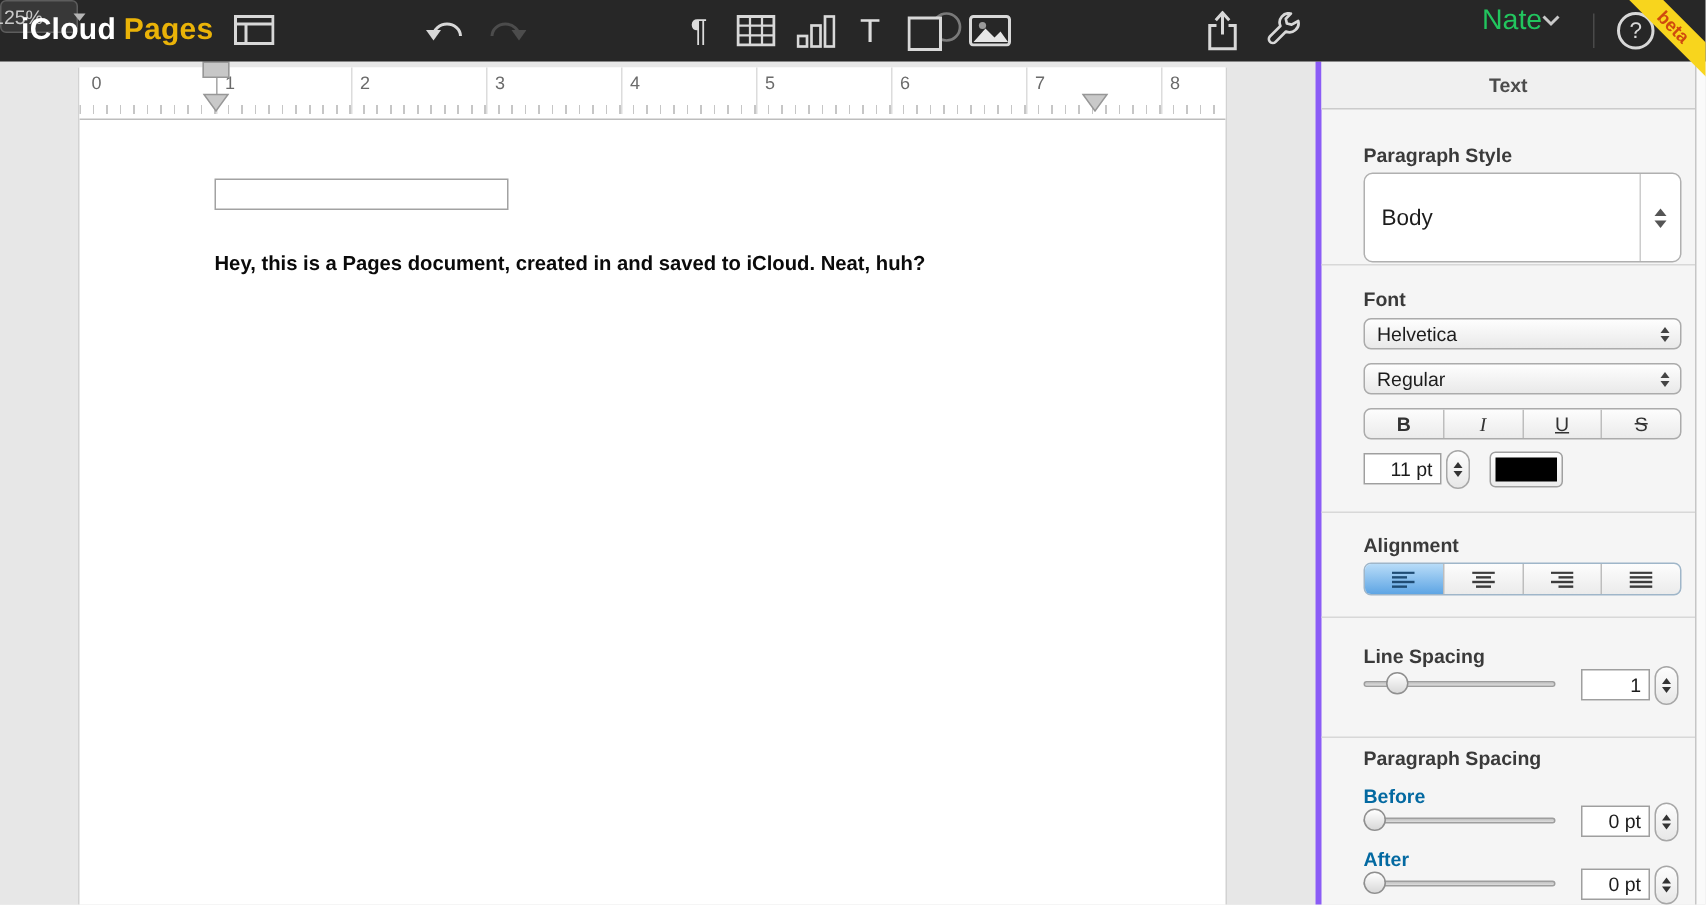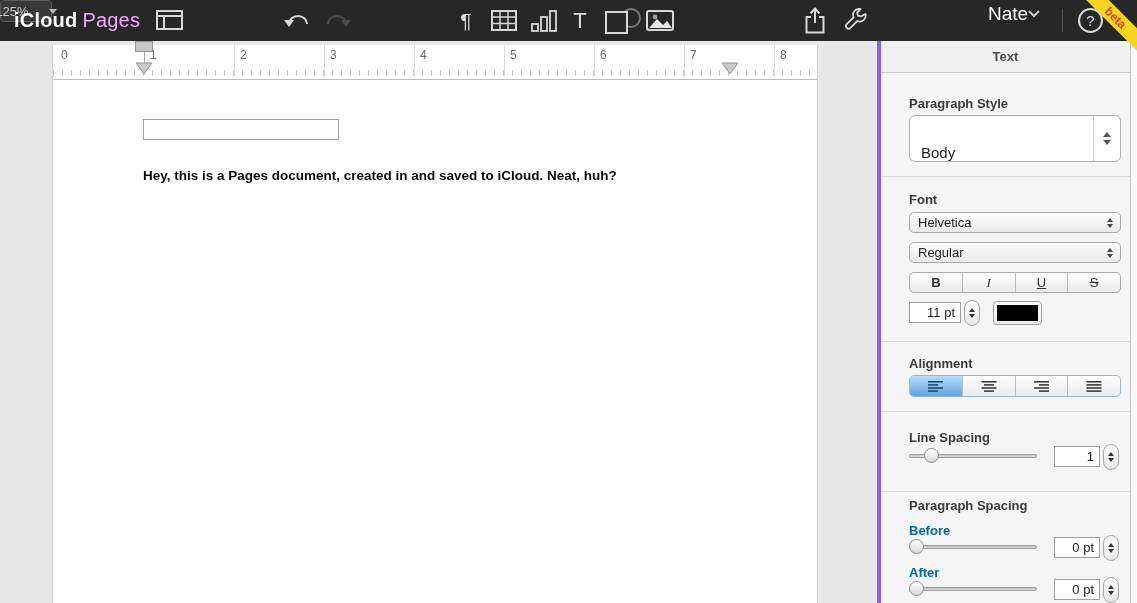--- a/index.html
+++ b/index.html
@@ -5,42 +5,42 @@
   * { margin:0; padding:0; box-sizing:border-box; }
   html,body { width:1137px; height:603px; overflow:hidden;
     font-family:"Liberation Sans", sans-serif; background:#e7e7e7; }
 
   
   .toolbar { position:absolute; top:0; left:0; width:1137px; height:41px;
     background:#272727; z-index:5; }
   .brand { position:absolute; left:14px; top:0; height:41px; line-height:41px;
     font-size:20px; letter-spacing:0.2px; }
   .brand .icloud { color:#ffffff; font-weight:bold; }
-  .brand .pages { color:#f0abfc; font-weight:normal; margin-left:5px; }
+  .brand .pages { color:#eab308; font-weight:bold; margin-left:5px; }
   .tb-btn { position:absolute; cursor:pointer; }
   .panel-btn { left:156px; top:10px; }
   .zoom-btn { left:204px; top:9px; width:52px; height:22px; border:1px solid #5d5d5d;
     border-radius:4px; background:#383838; color:#c9c9c9; font-size:13px;
     display:flex; align-items:center; justify-content:center; gap:20px; }
   .caret-down { width:0; height:0; border-left:4px solid transparent;
     border-right:4px solid transparent; border-top:5px solid #b5b5b5; }
   .undo-btn { left:284px; top:11px; }
   .redo-btn { left:323px; top:11px; }
   .mid-icon { position:absolute; top:0; height:41px; display:flex; align-items:center;
     justify-content:center; color:#dcdcdc; cursor:pointer; }
   .para-btn { left:455px; width:22px; font-size:21px; font-weight:normal; }
   .table-btn { left:490px; width:28px; }
   .chart-btn { left:529px; width:30px; }
   .text-btn { left:567px; width:26px; font-size:22px; font-weight:normal; }
   .shape-btn { left:604px; width:40px; }
   .media-btn { left:645px; width:30px; }
   .share-btn { left:805px; top:7px; }
   .wrench-btn { left:843px; top:8px; }
   .user-menu { position:absolute; left:988px; top:0; height:27px; display:flex;
-    align-items:center; gap:0; color:#ffffff; font-size:19px; cursor:pointer; }
+    align-items:center; gap:0; color:#22c55e; font-size:19px; cursor:pointer; }
   .tb-sep { position:absolute; left:1062px; top:9px; width:1px; height:23px; background:#4a4a4a; }
   .help-btn { left:1078px; top:8px; width:25px; height:25px; border:2px solid #d8d8d8;
     border-radius:50%; color:#d8d8d8; font-size:15px; text-align:center; line-height:21px; }
   .beta-wrap { position:absolute; top:0; right:0; width:58px; height:58px;
     overflow:hidden; z-index:9; pointer-events:none; }
   .beta { position:absolute; top:10px; right:-26px; width:95px; transform:rotate(45deg);
     background:#f8d51d; color:#cf4a0e; font-size:12px; font-weight:bold;
     text-align:center; line-height:16px; }
 
   
@@ -68,23 +68,23 @@
     background:#f5f5f5; border-left:4px solid #8b5cf6; }
   .scroll-strip { position:absolute; top:41px; left:1130px; width:7px; height:562px;
     background:#fafafa; border-left:1px solid #c6c6c6; }
   .sb-header { position:absolute; top:0; left:0; width:100%; height:32px;
     background:#f0f0f0; border-bottom:1px solid #cbcbcb; text-align:center;
     line-height:32px; font-size:13px; font-weight:bold; color:#4c4c4c; }
   .sb-label { position:absolute; left:28px; font-size:13px; font-weight:bold; color:#3a3a3a; }
   .sb-sublabel { position:absolute; left:28px; font-size:13px; color:#0369a1;font-weight:bold; }
   .sb-divider { position:absolute; left:0; width:100%; height:1px; background:#d8d8d8; }
 
-  .combo-lg { position:absolute; left:28px; top:74px; width:212px; height:47px;
+  .combo-lg { position:absolute; left:28px; top:74px; width:212px; height:60px;
     background:#ffffff; border:1px solid #b0b0b0; border-radius:6px;
-    display:flex; align-items:flex-end; cursor:pointer; }
+    display:flex; align-items:center; cursor:pointer; }
   .combo-lg .val { flex:1; padding-left:11px; font-size:15px; color:#1c1c1c; }
   .combo-lg .step-zone { width:27px; height:100%; border-left:1px solid #cccccc;
     display:flex; flex-direction:column; align-items:center; justify-content:center; }
   .arrow-up, .arrow-dn { width:0; height:0; border-left:4px solid transparent; border-right:4px solid transparent; }
   .arrow-up { border-bottom:5px solid #555; margin-bottom:3px; }
   .arrow-dn { border-top:5px solid #555; }
 
   .combo-sm { position:absolute; left:28px; width:212px; height:21px;
     background:linear-gradient(#fefefe,#e9e9e9); border:1px solid #ababab; border-radius:5px;
     display:flex; align-items:center; cursor:pointer; }

